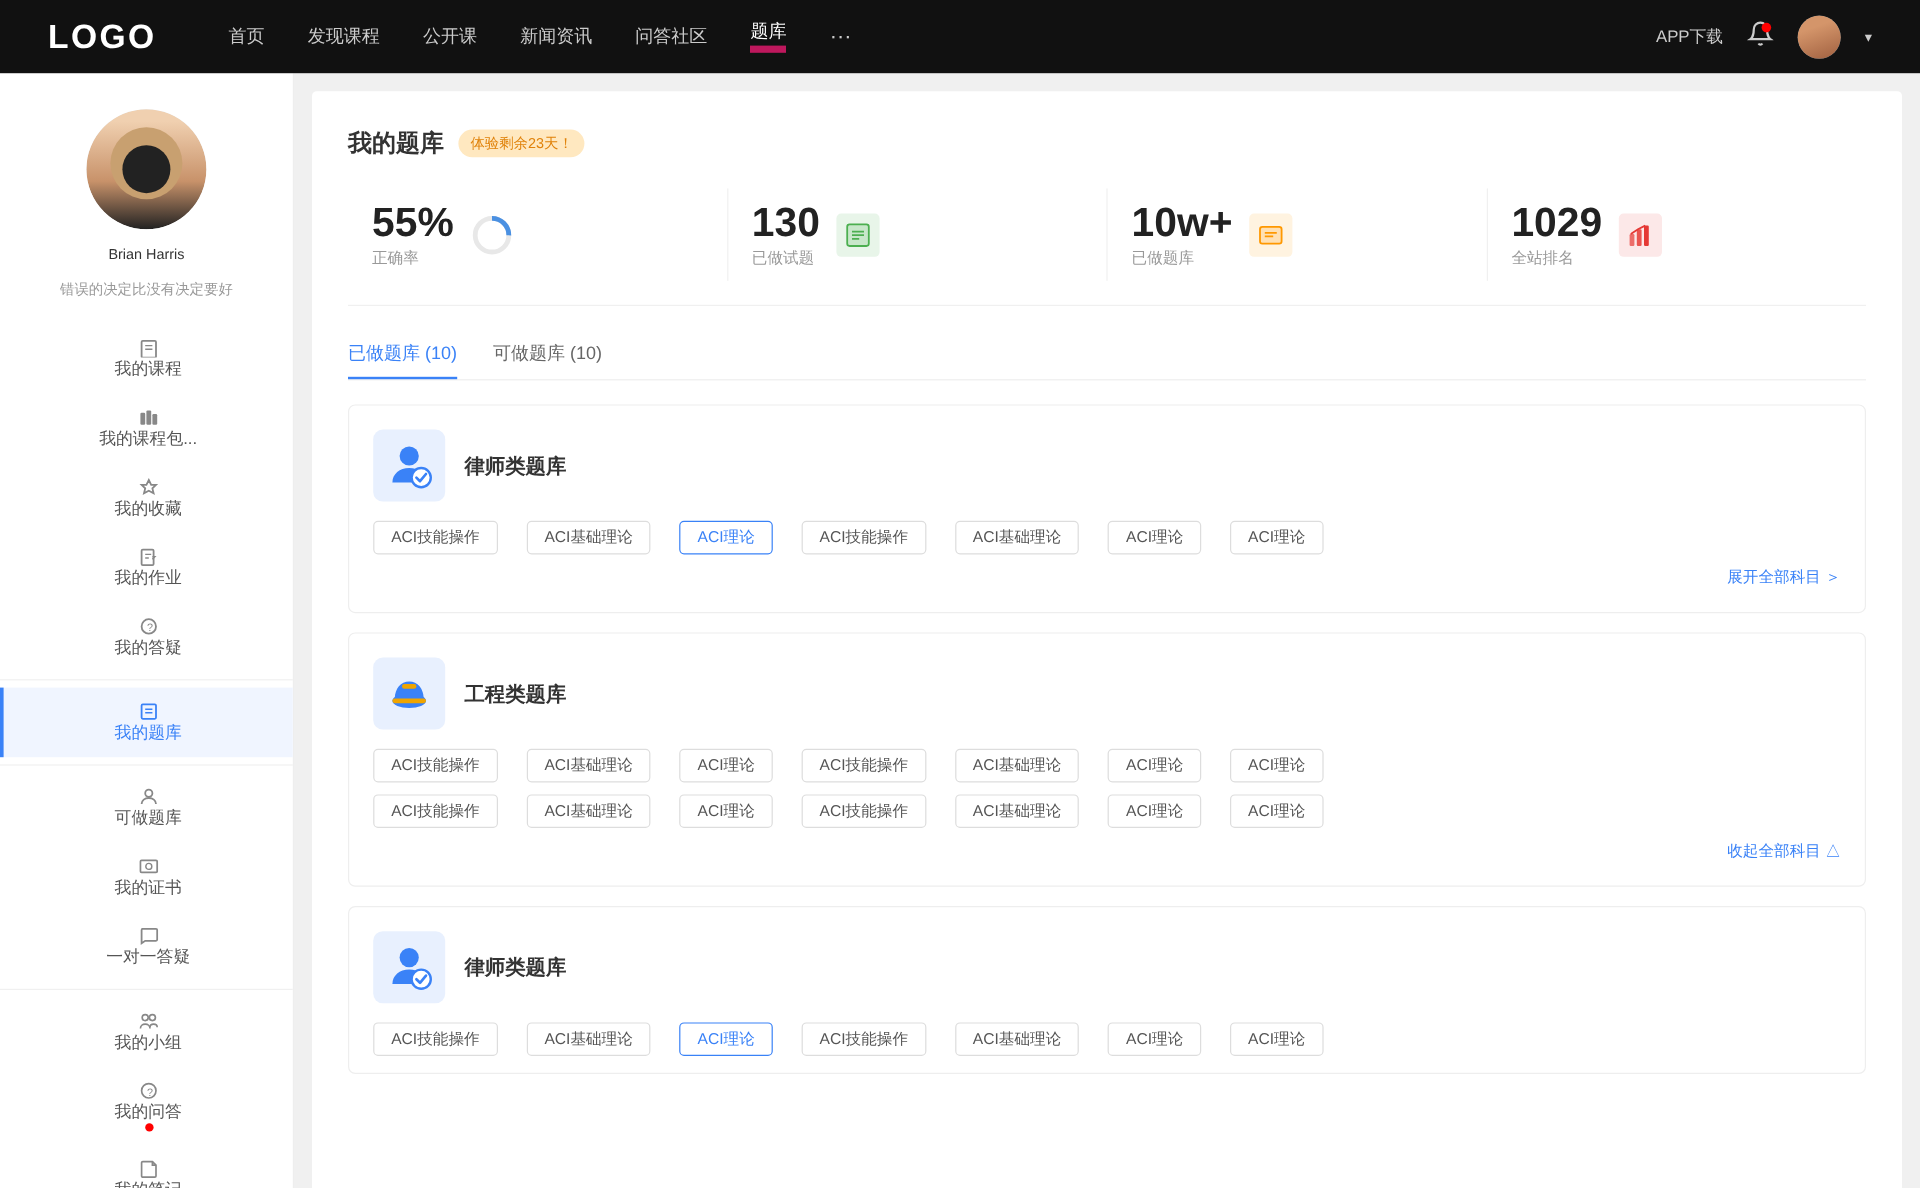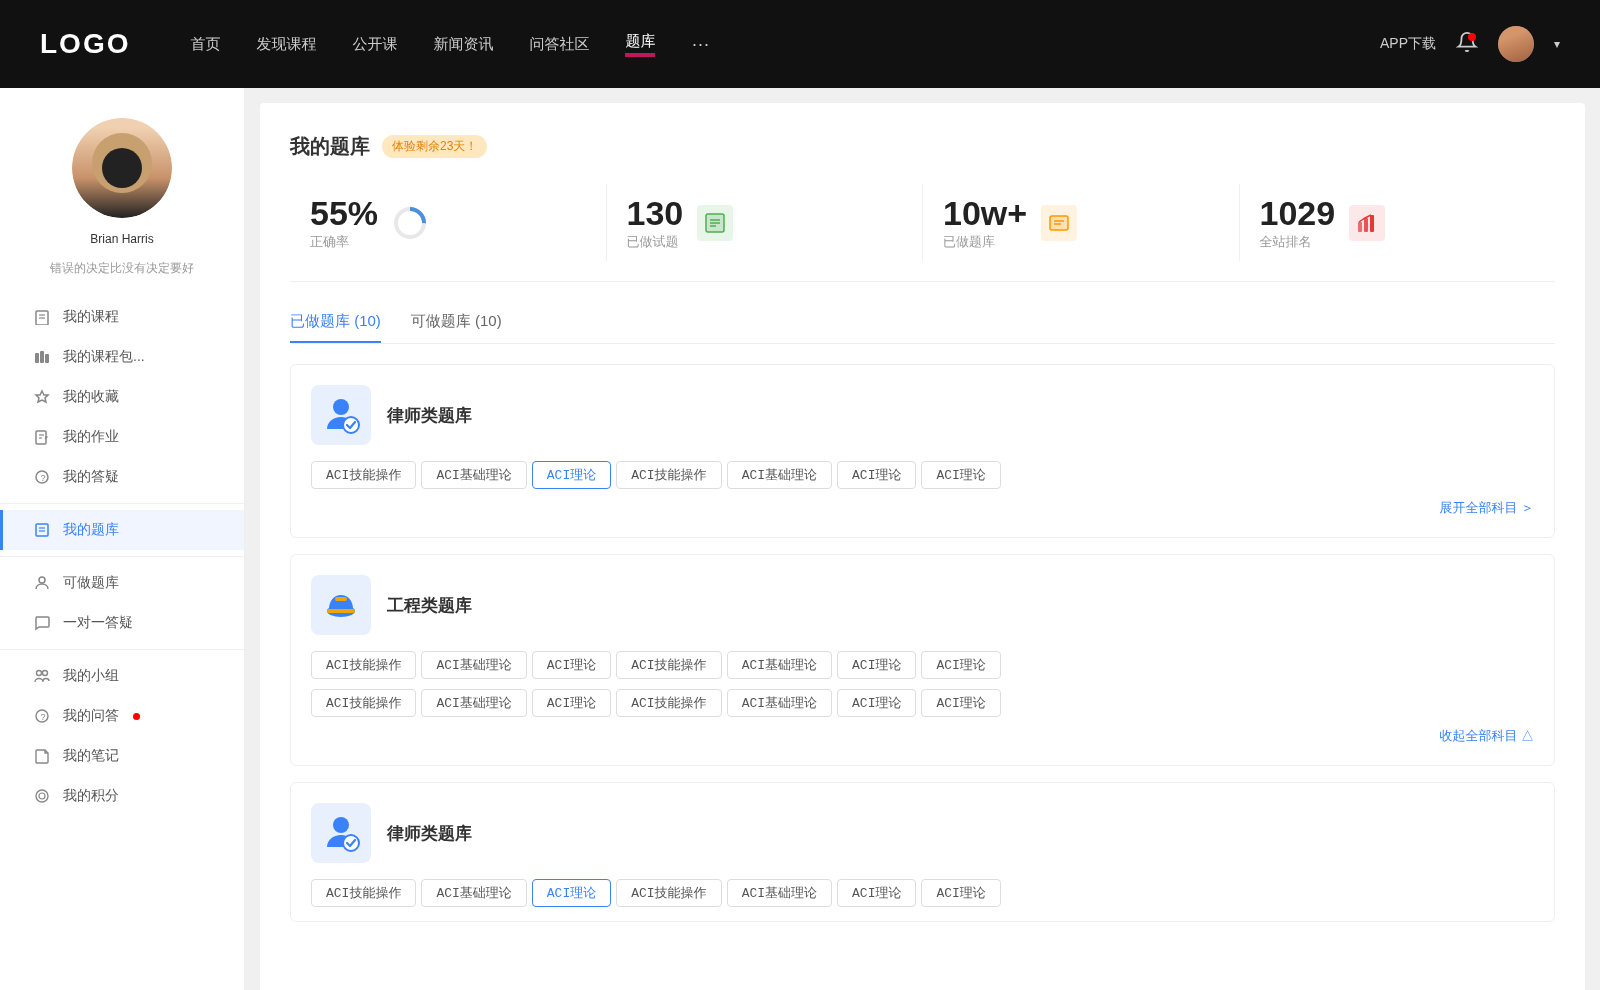--- a/index.html
+++ b/index.html
@@ -1,21 +1,21 @@
 <!DOCTYPE html>
 <html><head>
   <meta charset="utf-8">
   <style>
     * { box-sizing: border-box; margin: 0; padding: 0; }
     body { font-family: 'PingFang SC', 'Microsoft YaHei', sans-serif; background: #f0f0f0; min-height: 990px; }
 
     
     .header {
       background: #111;
-      height: 88px;
+      height: 61px;
       display: flex;
       align-items: center;
       padding: 0 40px;
       position: relative;
     }
     .header-logo {
       color: #fff;
       font-size: 28px;
       font-weight: bold;
       letter-spacing: 2px;
@@ -28,21 +28,21 @@
       flex: 1;
     }
     .header-nav-item {
       color: #ccc;
       font-size: 15px;
       cursor: pointer;
       white-space: nowrap;
     }
     .header-nav-item.active {
       color: #fff;
-      border-bottom: 4px solid #be185d;
+      border-bottom: 6px solid #be185d;
       padding-bottom: 2px;
     }
     .header-nav-item.dots { font-size: 18px; }
     .header-right {
       display: flex;
       align-items: center;
       gap: 20px;
     }
     .header-app-download {
       color: #ccc;
@@ -118,27 +118,27 @@
       width: 100%;
     }
     .sidebar-divider {
       height: 1px;
       background: #f0f0f0;
       margin: 6px 0;
     }
     .sidebar-item {
       display: flex;
       align-items: center;
-      padding: 11px 30px;
+      padding: 11px 16px;
       cursor: pointer;
       color: #555;
       font-size: 14px;
-      gap: 12px;
       position: relative;
       border-left: 3px solid transparent;
+      flex-direction: column;
     }
     .sidebar-item.active {
       color: #3a82f7;
       border-left: 3px solid #3a82f7;
       background: #f0f5ff;
     }
     .sidebar-item-icon {
       width: 18px;
       height: 18px;
       display: inline-flex;
@@ -270,23 +270,22 @@
     }
     .qbank-icon svg { width: 44px; height: 44px; }
     .qbank-name {
       font-size: 17px;
       font-weight: 600;
       color: #333;
     }
     .qbank-tags {
       display: flex;
       flex-wrap: wrap;
-      gap: 5px;
-      align-items: center;
-      font-family: Liberation Mono, monospace;
+      gap: 24px;
+      align-items: center;
     }
     .tag {
       padding: 4px 14px;
       border-radius: 4px;
       font-size: 13px;
       border: 1px solid #ddd;
       color: #555;
       cursor: pointer;
     }
     .tag.active-tag {
@@ -411,20 +410,29 @@
         <span class="sidebar-item-icon">
           <svg width="16" height="16" viewBox="0 0 16 16" fill="none" stroke="#888" stroke-width="1.5">
               <circle cx="8" cy="5" r="3"></circle>
               <path d="M2 14c0-3 2.7-5 6-5s6 2 6 5"></path>
             </svg>
         </span>
         <span class="sidebar-item-label">可做题库</span>
       </div>
       <div class="sidebar-item">
         <span class="sidebar-item-icon">
+          <svg width="16" height="16" viewBox="0 0 16 16" fill="none">
+              <rect x="1" y="3" width="14" height="10" rx="1" stroke="#888" stroke-width="1.5"></rect>
+              <circle cx="8" cy="8" r="2.5" stroke="#888" stroke-width="1.2"></circle>
+            </svg>
+        </span>
+        <span class="sidebar-item-label">我的证书</span>
+      </div>
+      <div class="sidebar-item">
+        <span class="sidebar-item-icon">
           <svg width="16" height="16" viewBox="0 0 16 16" fill="none" stroke="#888" stroke-width="1.5">
               <path d="M2 2h12a1 1 0 0 1 1 1v8a1 1 0 0 1-1 1H5l-3 2V3a1 1 0 0 1 1-1z"></path>
             </svg>
         </span>
         <span class="sidebar-item-label">一对一答疑</span>
       </div>
       <div class="sidebar-divider"></div>
       <div class="sidebar-item">
         <span class="sidebar-item-icon">
           <svg width="16" height="16" viewBox="0 0 16 16" fill="none" stroke="#888" stroke-width="1.4">

